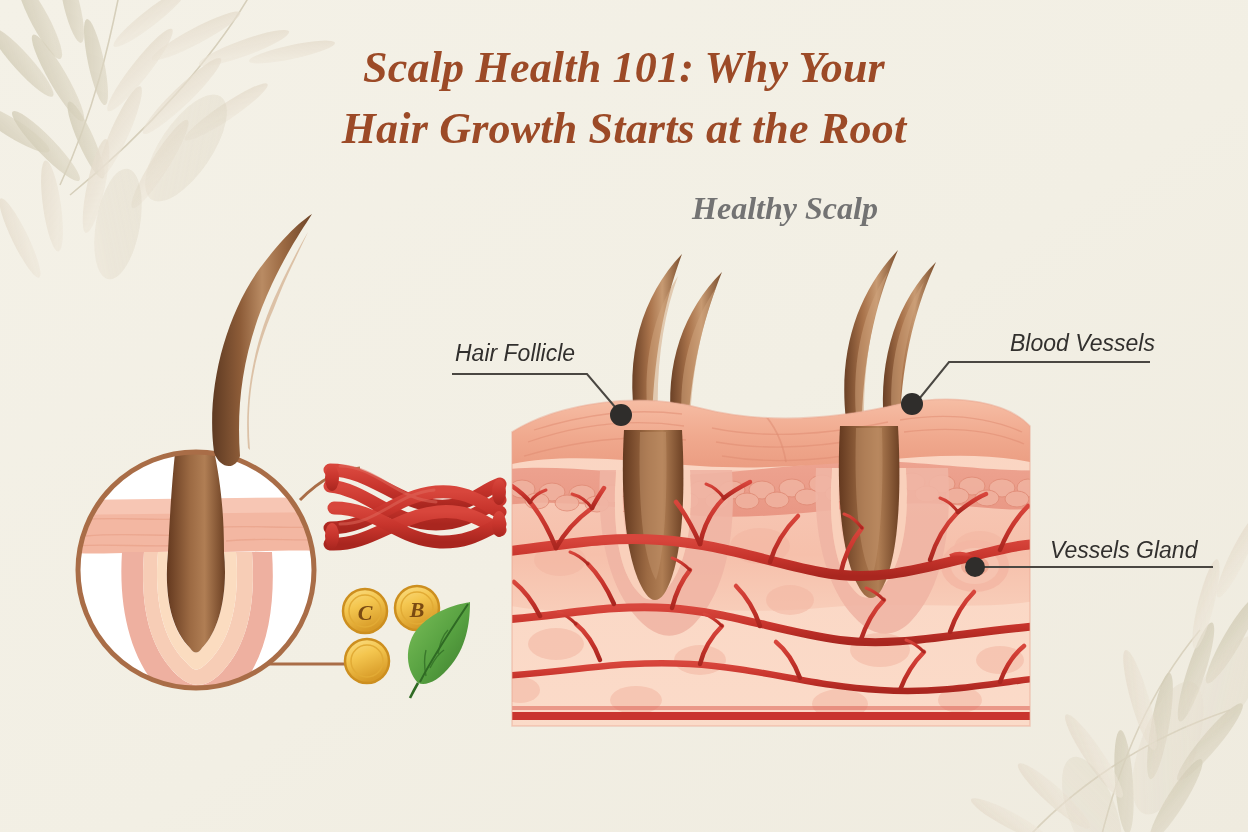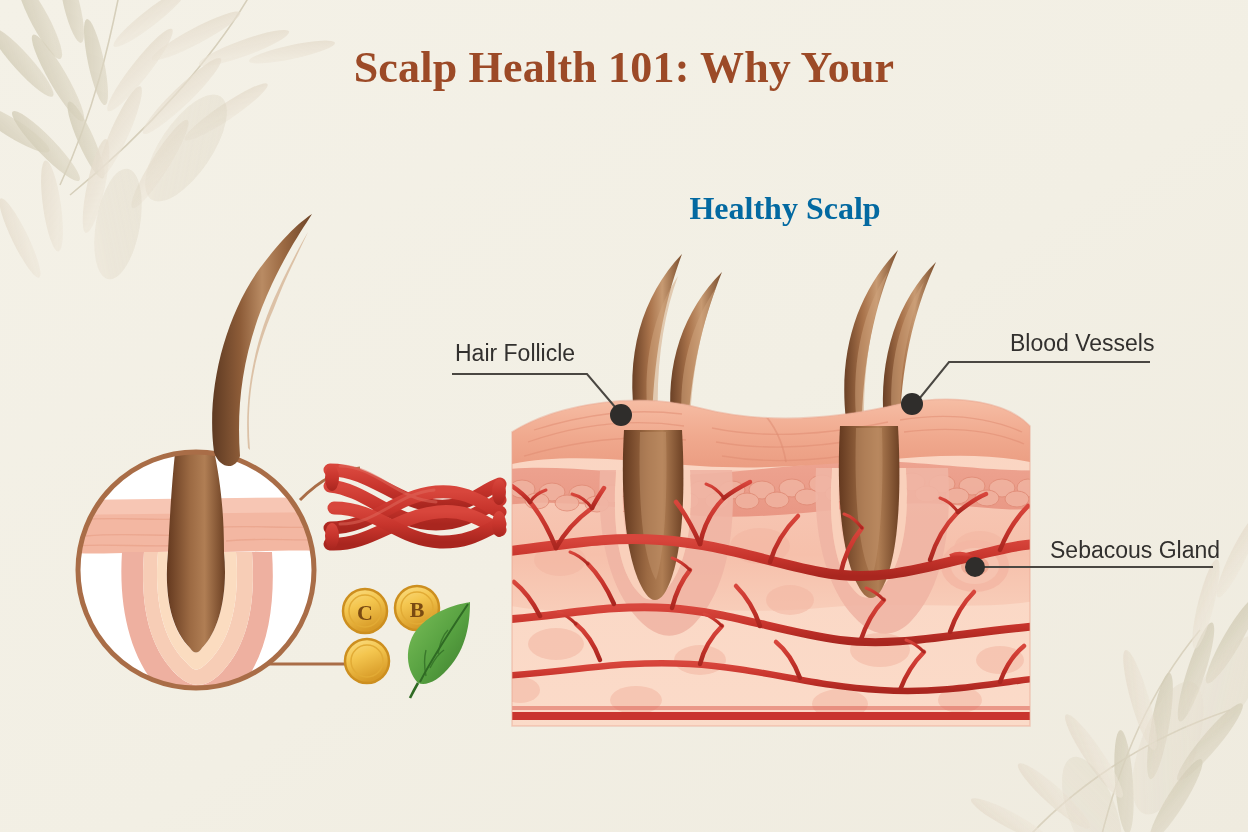--- a/index.html
+++ b/index.html
@@ -1,21 +1,21 @@
 <!DOCTYPE html>
 <html><head>
 <meta charset="utf-8">
 <style>
   html,body{margin:0;padding:0;}
   body{
     width:1248px;height:832px;overflow:hidden;
     background:#f2efe4;
     font-family:"Liberation Sans", sans-serif;
   }
-  #stage{position:relative;width:1248px;height:832px;overflow:hidden;background:#f2efe4;}
+  #stage{position:relative;width:1248px;height:832px;overflow:hidden;background:#f2efe4;font-style:italic;}
 
   
   .bg-svg{position:absolute;inset:0;width:1248px;height:832px;pointer-events:none;}
 
   
   .title{
     position:absolute;left:0;right:0;top:38px;
     text-align:center;
     font-family:"Liberation Serif", serif;
     font-weight:700;
@@ -130,24 +130,25 @@
       <g fill="url(#leafC)" opacity=".55">
         <ellipse cx="1168" cy="748" rx="28" ry="70" transform="rotate(20 1168 748)"></ellipse>
         <ellipse cx="1226" cy="688" rx="24" ry="62" transform="rotate(34 1226 688)"></ellipse>
         <ellipse cx="1092" cy="812" rx="24" ry="58" transform="rotate(-20 1092 812)"></ellipse>
       </g>
     </g>
   </svg>
 
   <div class="title">
     <span>Scalp Health 101: Why Your</span>
+    <span class="l2">Hair Growth Starts at the Root</span>
   </div>
 
   <div class="subtitle-wrap">
-    <span style="font-family:'Liberation Serif',serif;font-weight:700;font-size:32px;color:#0369a1;">Healthy Scalp</span>
+    <span style="font-family:'Liberation Serif',serif;font-weight:700;font-size:32px;color:#737373;">Healthy Scalp</span>
   </div>
 
   <svg class="main-svg" viewBox="0 0 1248 832">
     <defs>
 
       <linearGradient id="hairG" x1="0" y1="0" x2="1" y2="0">
         <stop offset="0%" stop-color="#5e3a22"></stop>
         <stop offset="28%" stop-color="#8d5c38"></stop>
         <stop offset="50%" stop-color="#b98b63"></stop>
         <stop offset="72%" stop-color="#9a6841"></stop>
@@ -485,15 +486,15 @@
     </g>
     <g fill="#2f2d2b">
       <circle cx="621" cy="415" r="11"></circle>
       <circle cx="912" cy="404" r="11"></circle>
       <circle cx="975" cy="567" r="10"></circle>
     </g>
   </svg>
 
   <div class="label" id="lbl-follicle">Hair Follicle</div>
   <div class="label" id="lbl-vessels">Blood Vessels</div>
-  <div class="label" id="lbl-sebaceous">Sebacous Gland</div>
+  <div class="label" id="lbl-sebaceous">Vessels Gland</div>
 
 </div>
 
 </body></html>

